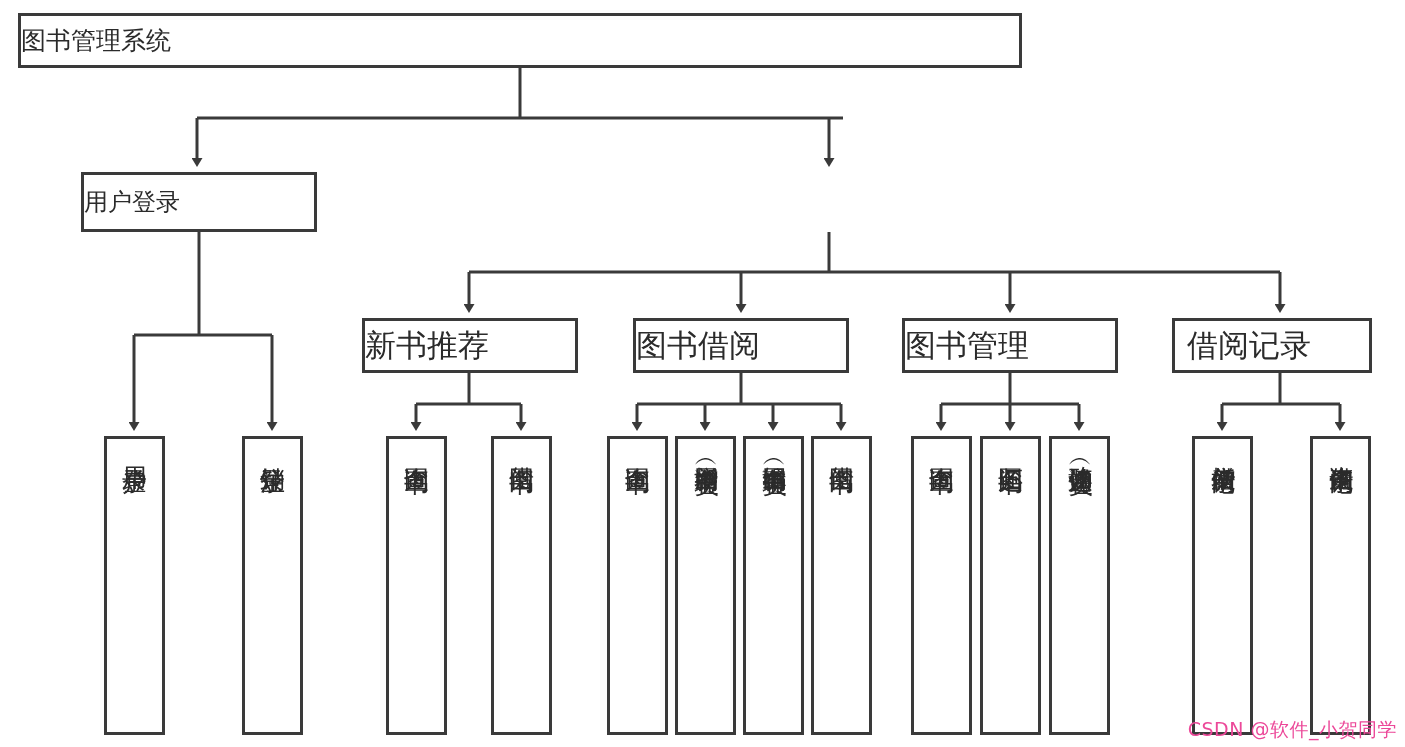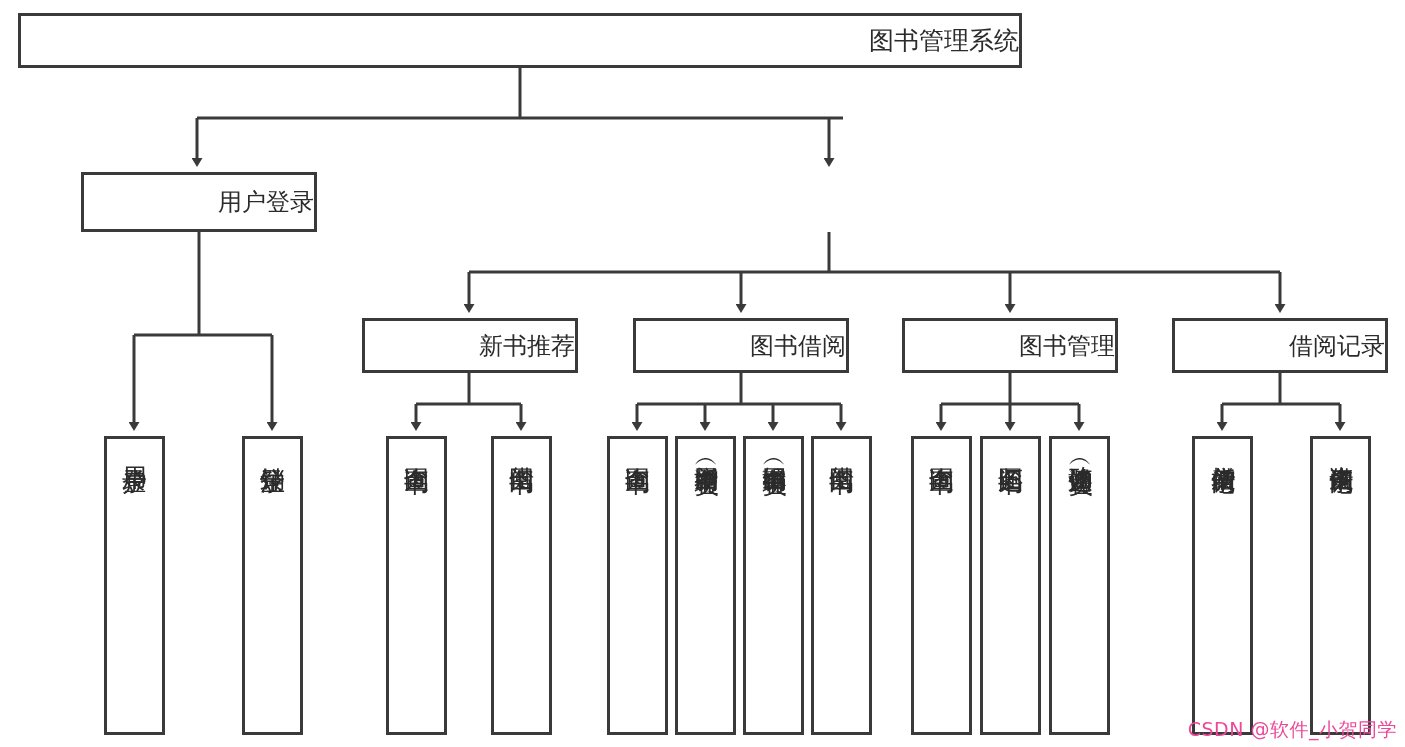--- a/index.html
+++ b/index.html
@@ -26,31 +26,31 @@
     height: 747px;
     pointer-events: none;
   }
   .node {
     position: absolute;
     box-sizing: border-box;
     background: #ffffff;
     border: 3px solid #3a3a3a;
     display: flex;
     align-items: center;
-    justify-content: flex-end;
+    justify-content: flex-start;
     color: #2b2b2b;
   }
   .node.root {
     font-size: 25px;
   }
   .node.lvl2 {
     font-size: 24px;
   }
   .node.lvl3 {
-    font-size: 24px;
+    font-size: 31px;
   }
   .node.leaf {
     border-width: 3px;
     align-items: flex-start;
     justify-content: center;
     padding-top: 8px;
   }
   .vtext {
     writing-mode: vertical-rl;
     text-orientation: upright;
@@ -138,21 +138,21 @@
 
   <div class="node lvl3" style="left:362px; top:318px; width:216px; height:55px;">
     <span>新书推荐</span>
   </div>
   <div class="node lvl3" style="left:633px; top:318px; width:216px; height:55px;">
     <span>图书借阅</span>
   </div>
   <div class="node lvl3" style="left:902px; top:318px; width:216px; height:55px;">
     <span>图书管理</span>
   </div>
-  <div class="node lvl3" style="left:1172px; top:318px; width:216px; height:55px;">
+  <div class="node lvl3" style="left:1172px; top:318px; width:200px; height:55px;padding-left:12px;">
     <span>借阅记录</span>
   </div>
 
   <div class="node leaf" style="left:104px; top:436px; width:61px; height:299px;">
     <span class="vtext">用户登录</span>
   </div>
   <div class="node leaf" style="left:242px; top:436px; width:61px; height:299px;">
     <span class="vtext">注销登录</span>
   </div>
 

